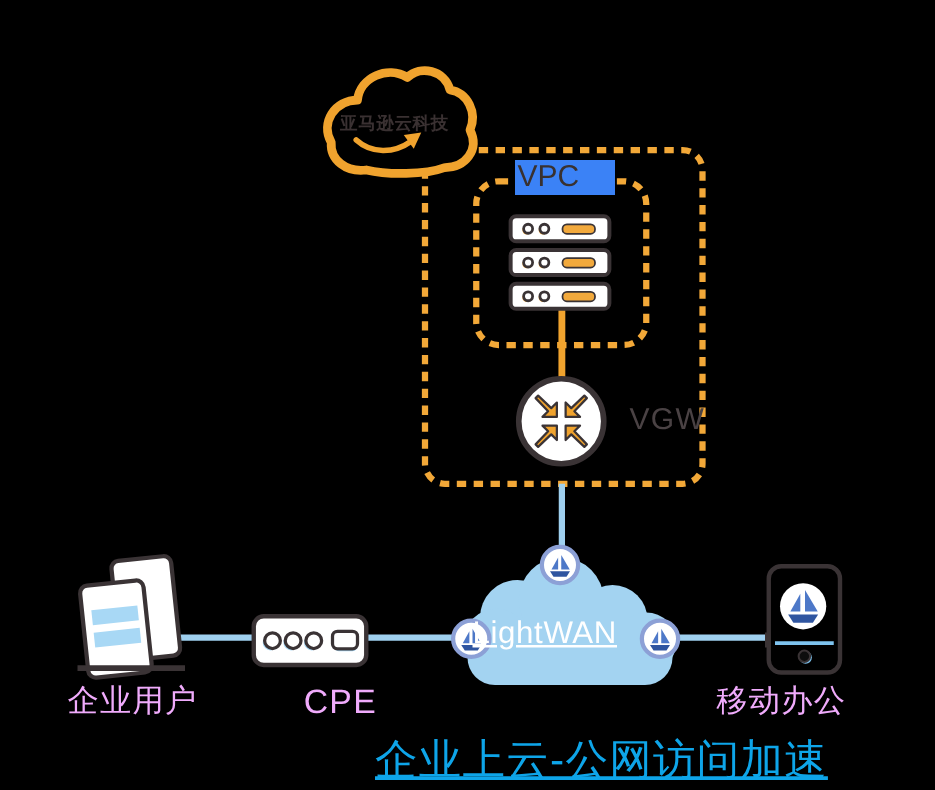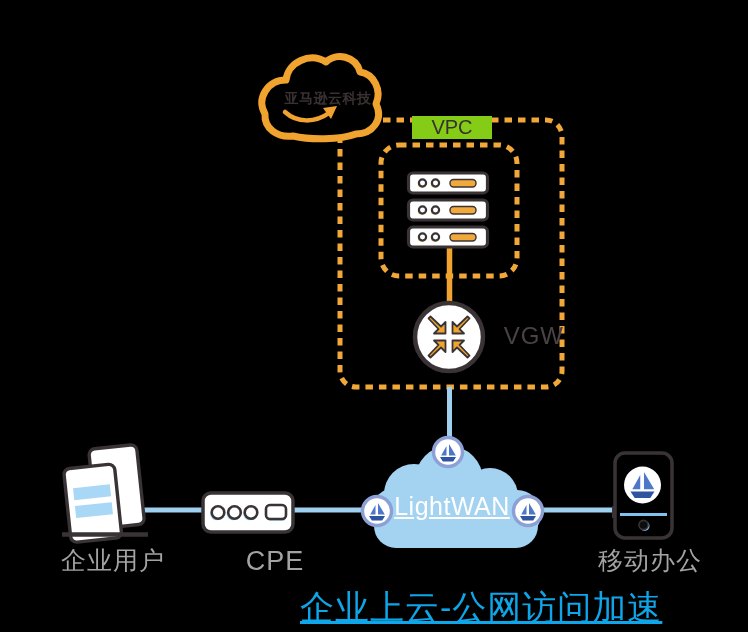--- a/index.html
+++ b/index.html
@@ -1,29 +1,29 @@
 <!DOCTYPE html>
 <html><head>
 <meta charset="utf-8">
 <style>
   html,body{margin:0;padding:0;background:#000;}
   #stage{
     position:relative;width:748px;height:632px;background:#000;overflow:hidden;
     font-family:"Liberation Sans","DejaVu Sans",sans-serif;
   }
   #diagram-svg{position:absolute;left:0;top:0;}
-  .txt{position:absolute;text-align:center;white-space:nowrap;}
+  .txt{position:absolute;white-space:nowrap;}
   .aws-label{left:272px;top:90px;width:112px;font-size:14px;font-weight:bold;color:#3a3132;letter-spacing:0.5px;}
-  .vpc-label{left:412px;top:116px;width:76px;font-size:20px;color:#39312f;background:#84cc16;padding:0 2px;}
+  .vpc-label{left:412px;top:128px;width:76px;font-size:24px;color:#39312f;background:#3b82f6;padding:0 2px;}
   .vgw-label{left:494px;top:322px;width:70px;text-align:right;font-size:24px;color:#4a4244;letter-spacing:1px;}
   .wan-label{left:378px;top:492px;width:148px;font-size:25px;color:#ffffff;letter-spacing:0.5px;text-decoration:underline;}
-  .node-label{font-size:25px;color:#a3a3a3;letter-spacing:1px;}
+  .node-label{font-size:25px;color:#f0abfc;letter-spacing:1px;}
   .enterprise-label{left:54px;top:544px;width:118px;}
   .cpe-label{left:214px;top:546px;width:64px;font-size:27px;margin-left:29px;}
-  .mobile-label{left:592px;top:544px;width:116px;}
+  .mobile-label{left:573px;top:544px;width:116px;}
   .caption{left:300px;top:585px;width:300px;font-size:34px;color:#0ea5e9;letter-spacing:1px;text-decoration:underline;}
 </style>
 </head>
 <body>
 
 <div id="stage">
 
 <svg id="diagram-svg" width="748" height="632" viewBox="0 0 748 632">
   <defs>
     <g id="boat">

